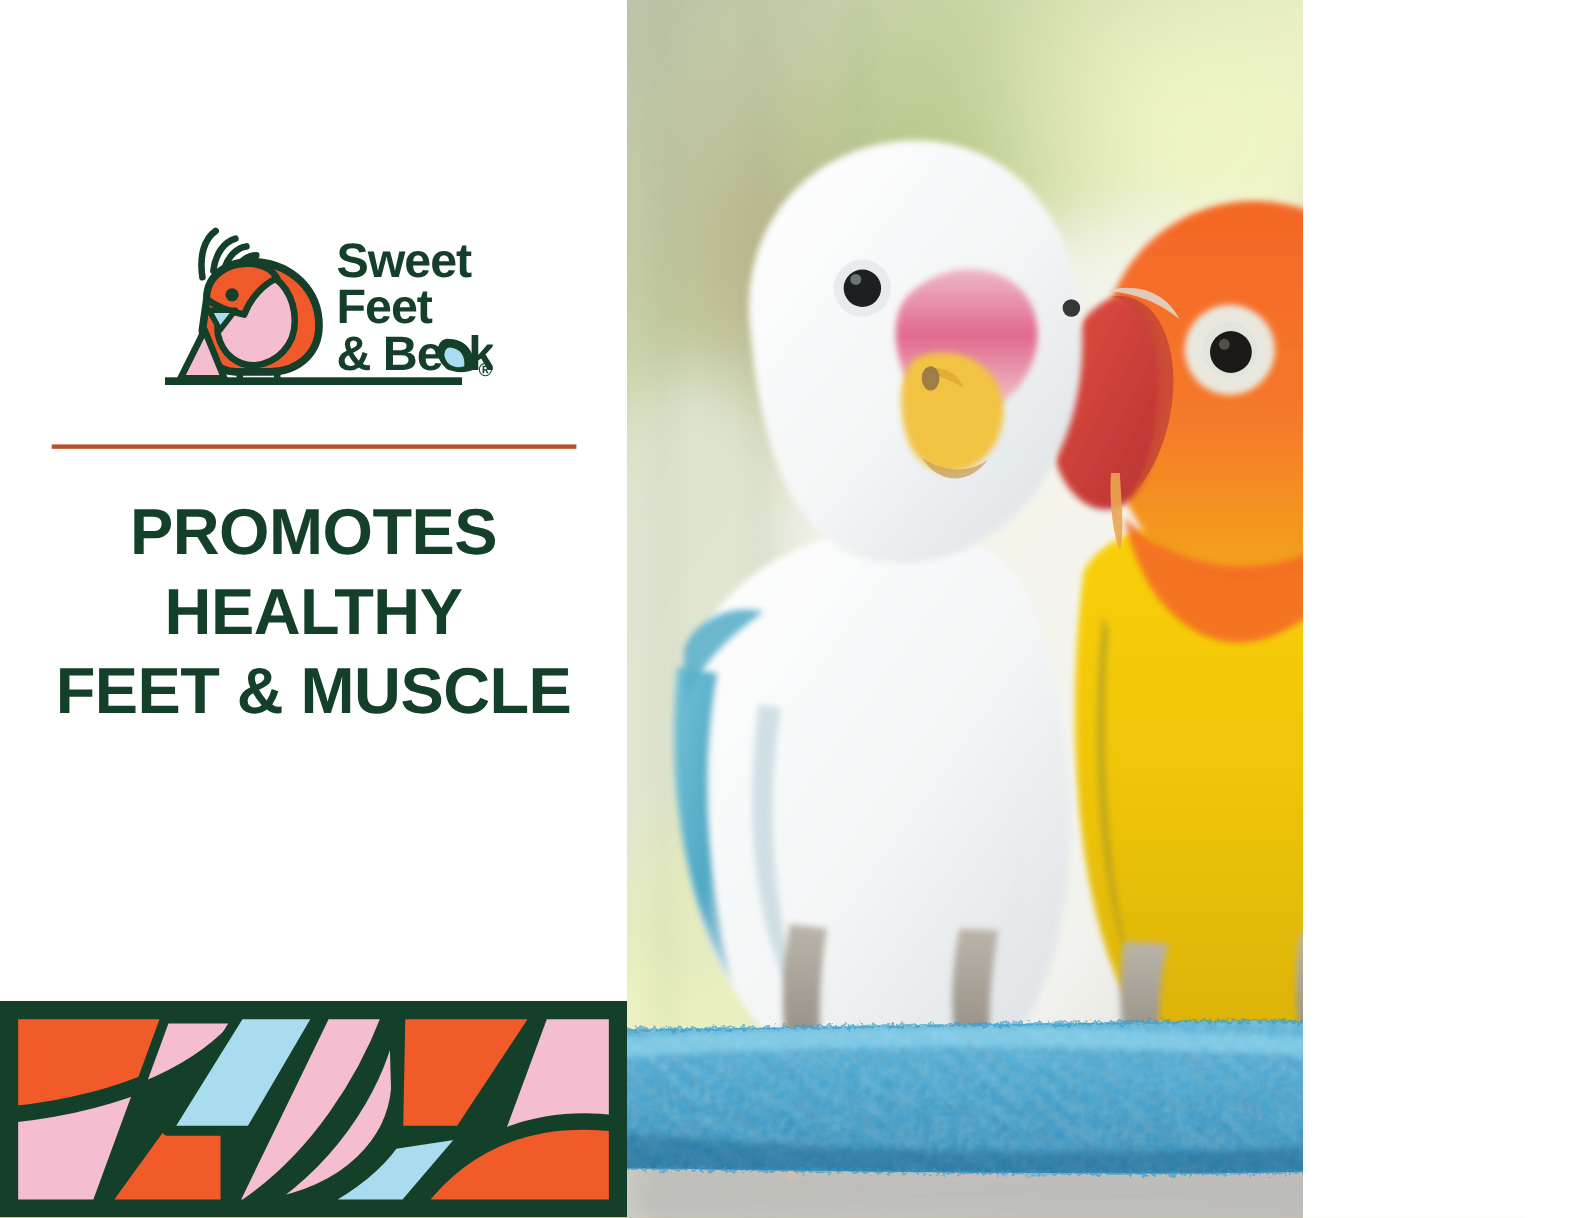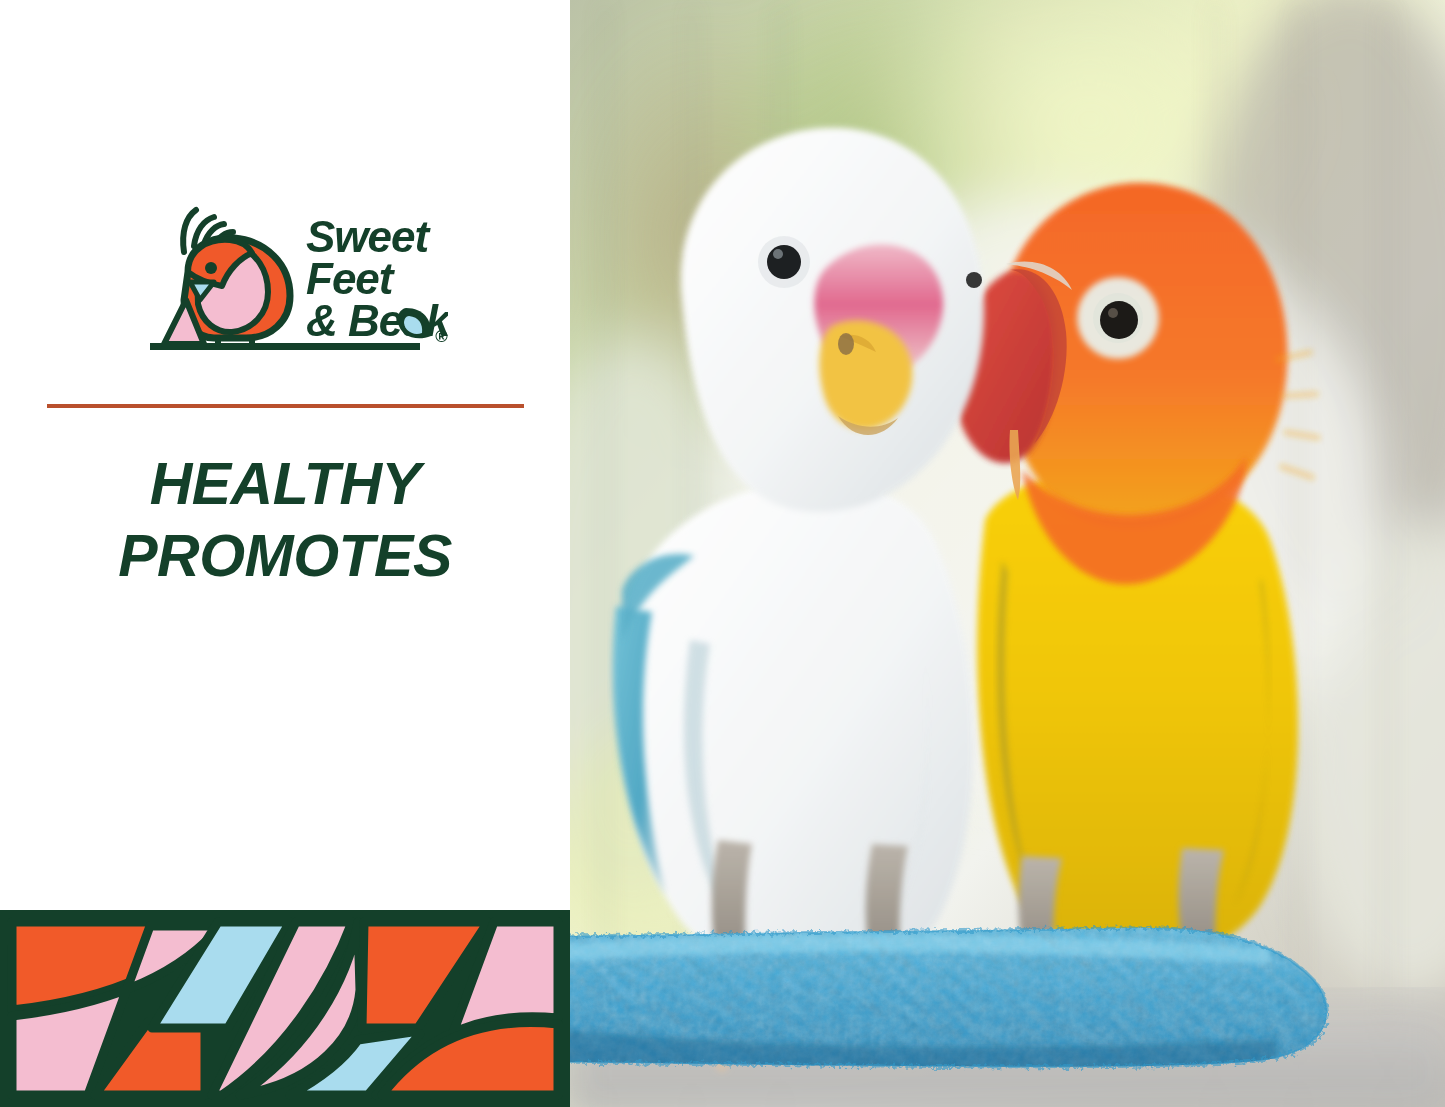--- a/index.html
+++ b/index.html
@@ -5,25 +5,24 @@
   html, body {
     margin: 0;
     padding: 0;
     background: #ffffff;
   }
   body {
     font-family: "Liberation Sans", sans-serif;
   }
   .page {
     position: relative;
-    width: 1445px;
+    width: 1184px;
     height: 1107px;
     background: #eab308;
     overflow: hidden;
-    font-style: italic;
   }
 
   
   .left-panel {
     position: absolute;
     left: 0; top: 0;
     width: 570px;
     height: 1107px;
     background: #ffffff;
     overflow: hidden;
@@ -136,22 +135,23 @@
           <path d="M261 120 C271 121, 275 128, 274 137 C265 140, 257 135, 256 127 C256 123, 258 120, 261 120 Z" fill="#a9dcee"></path>
         </g>
 
         <text x="287" y="146" font-family="Liberation Sans, sans-serif" font-size="17" font-weight="bold" fill="#14402a">®</text>
       </svg>
     </div>
 
     <div class="divider"></div>
 
     <div class="headline">
+      <span class="ln">PROMOTES</span>
       <span class="ln">HEALTHY</span>
-      <span class="ln">PROMOTES</span>
+      <span class="ln">FEET &amp; MUSCLE</span>
     </div>
 
     <div class="pattern-band">
       <svg class="pattern-svg" viewBox="0 0 570 197" preserveAspectRatio="none">
         <rect x="0" y="0" width="570" height="197" fill="#14402a"></rect>
         <g stroke="#14402a" stroke-width="9" stroke-linejoin="round">
 
           <path d="M12 12 L218 12 C185 52, 120 88, 12 100 Z" fill="#f15a29"></path>
 
           <path d="M12 106 C120 94, 186 58, 220 16 L150 16 L88 185 L12 185 Z" fill="#f4bdd0"></path>

